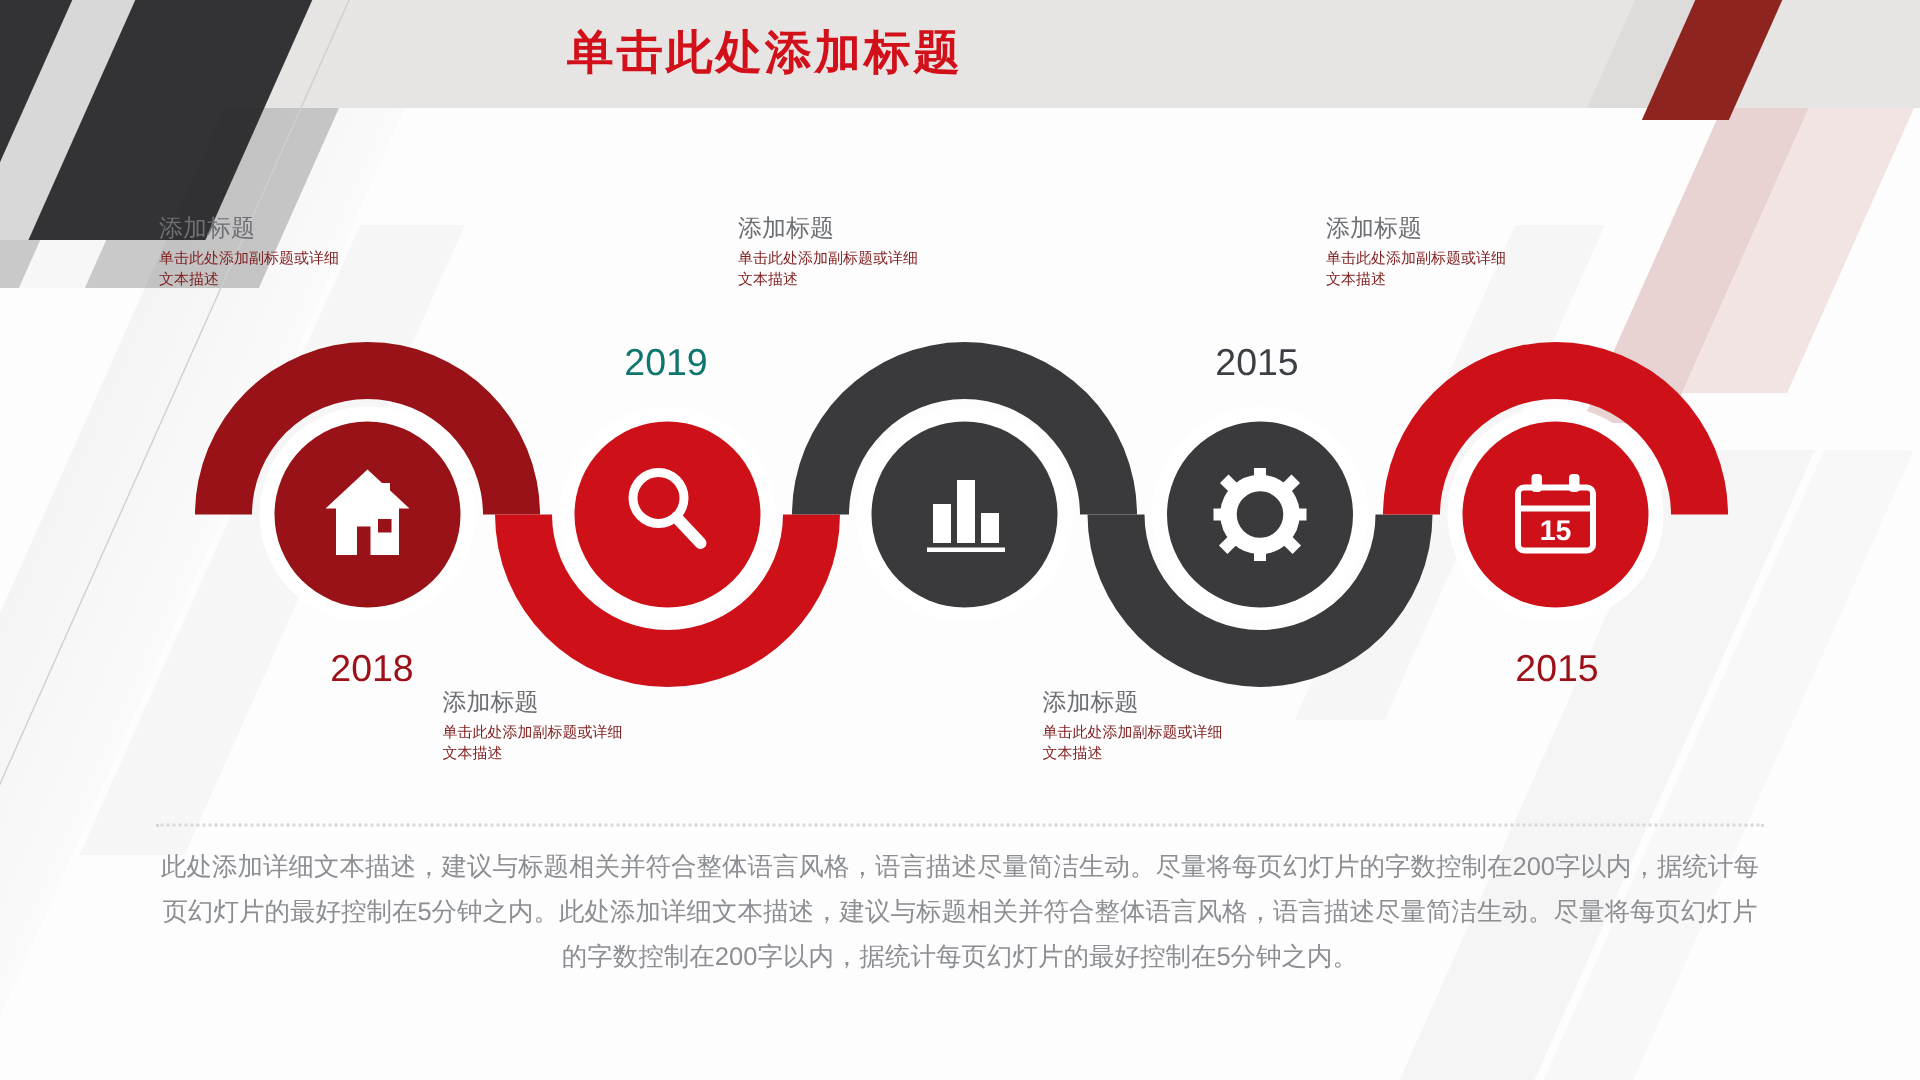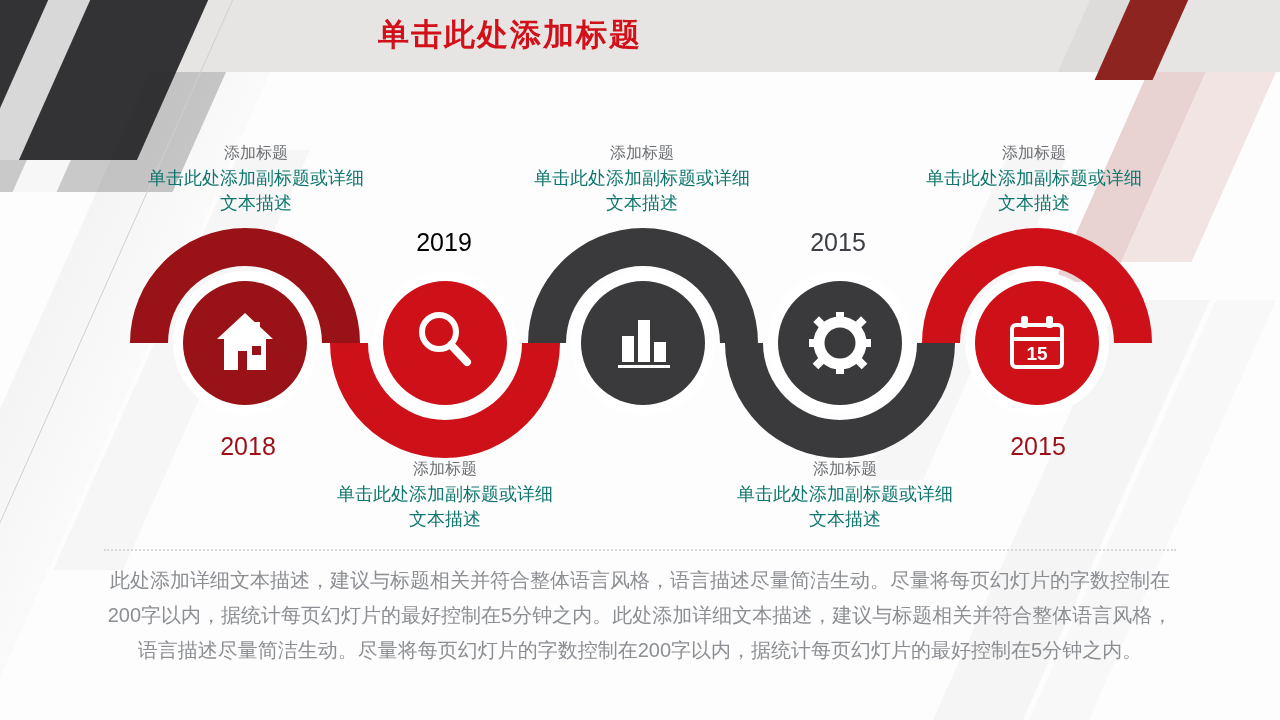--- a/index.html
+++ b/index.html
@@ -151,49 +151,48 @@
     position: absolute;
     left: 0; top: 0;
     width: 1280px; height: 720px;
     z-index: 3;
   }
 
   
   .cap {
     position: absolute;
     width: 300px;
-    text-align: center;
     z-index: 7;
     color: #6f7276;
     line-height: 1.42;
   }
   .cap .cap-title {
     font-size: 16px;
     color: #6c6f73;
     margin-bottom: 1px;
   }
   .cap .cap-sub {
-    font-size: 18px;
-    color: #0f766e;
+    font-size: 10px;
+    color: #7f1d1d;
   }
   .cap-top-1 { left: 106px;  top: 142px; }
   .cap-top-2 { left: 492px;  top: 142px; }
   .cap-top-3 { left: 884px;  top: 142px; }
   .cap-bot-1 { left: 295px;  top: 458px; }
   .cap-bot-2 { left: 695px;  top: 458px; }
 
   .year {
     position: absolute;
     width: 200px;
     text-align: center;
     font-size: 25px;
     z-index: 7;
   }
   .year-dark-red { color: #9c1117; }
-  .year-bright-red { color: #000000; }
+  .year-bright-red { color: #0f766e; }
   .year-grey { color: #3c3f43; }
 
   .y-2018 { left: 148px; top: 432px; }
   .y-2019 { left: 344px; top: 228px; }
   .y-2020 { left: 544px; top: 432px; }
   .y-2021 { left: 738px; top: 228px; }
   .y-2022 { left: 938px; top: 432px; }
 
   
   .divider {
@@ -201,21 +200,21 @@
     left: 104px; top: 549px;
     width: 1072px; height: 0;
     border-top: 2px dotted #dcd7d6;
     z-index: 5;
   }
   .footer-text {
     position: absolute;
     left: 104px; top: 563px;
     width: 1072px;
     text-align: center;
-    font-size: 20px;
+    font-size: 17px;
     line-height: 1.75;
     color: #8b8e92;
     z-index: 5;
   }
 </style>
 </head>
 <body>
 
 <div id="slide">
 

